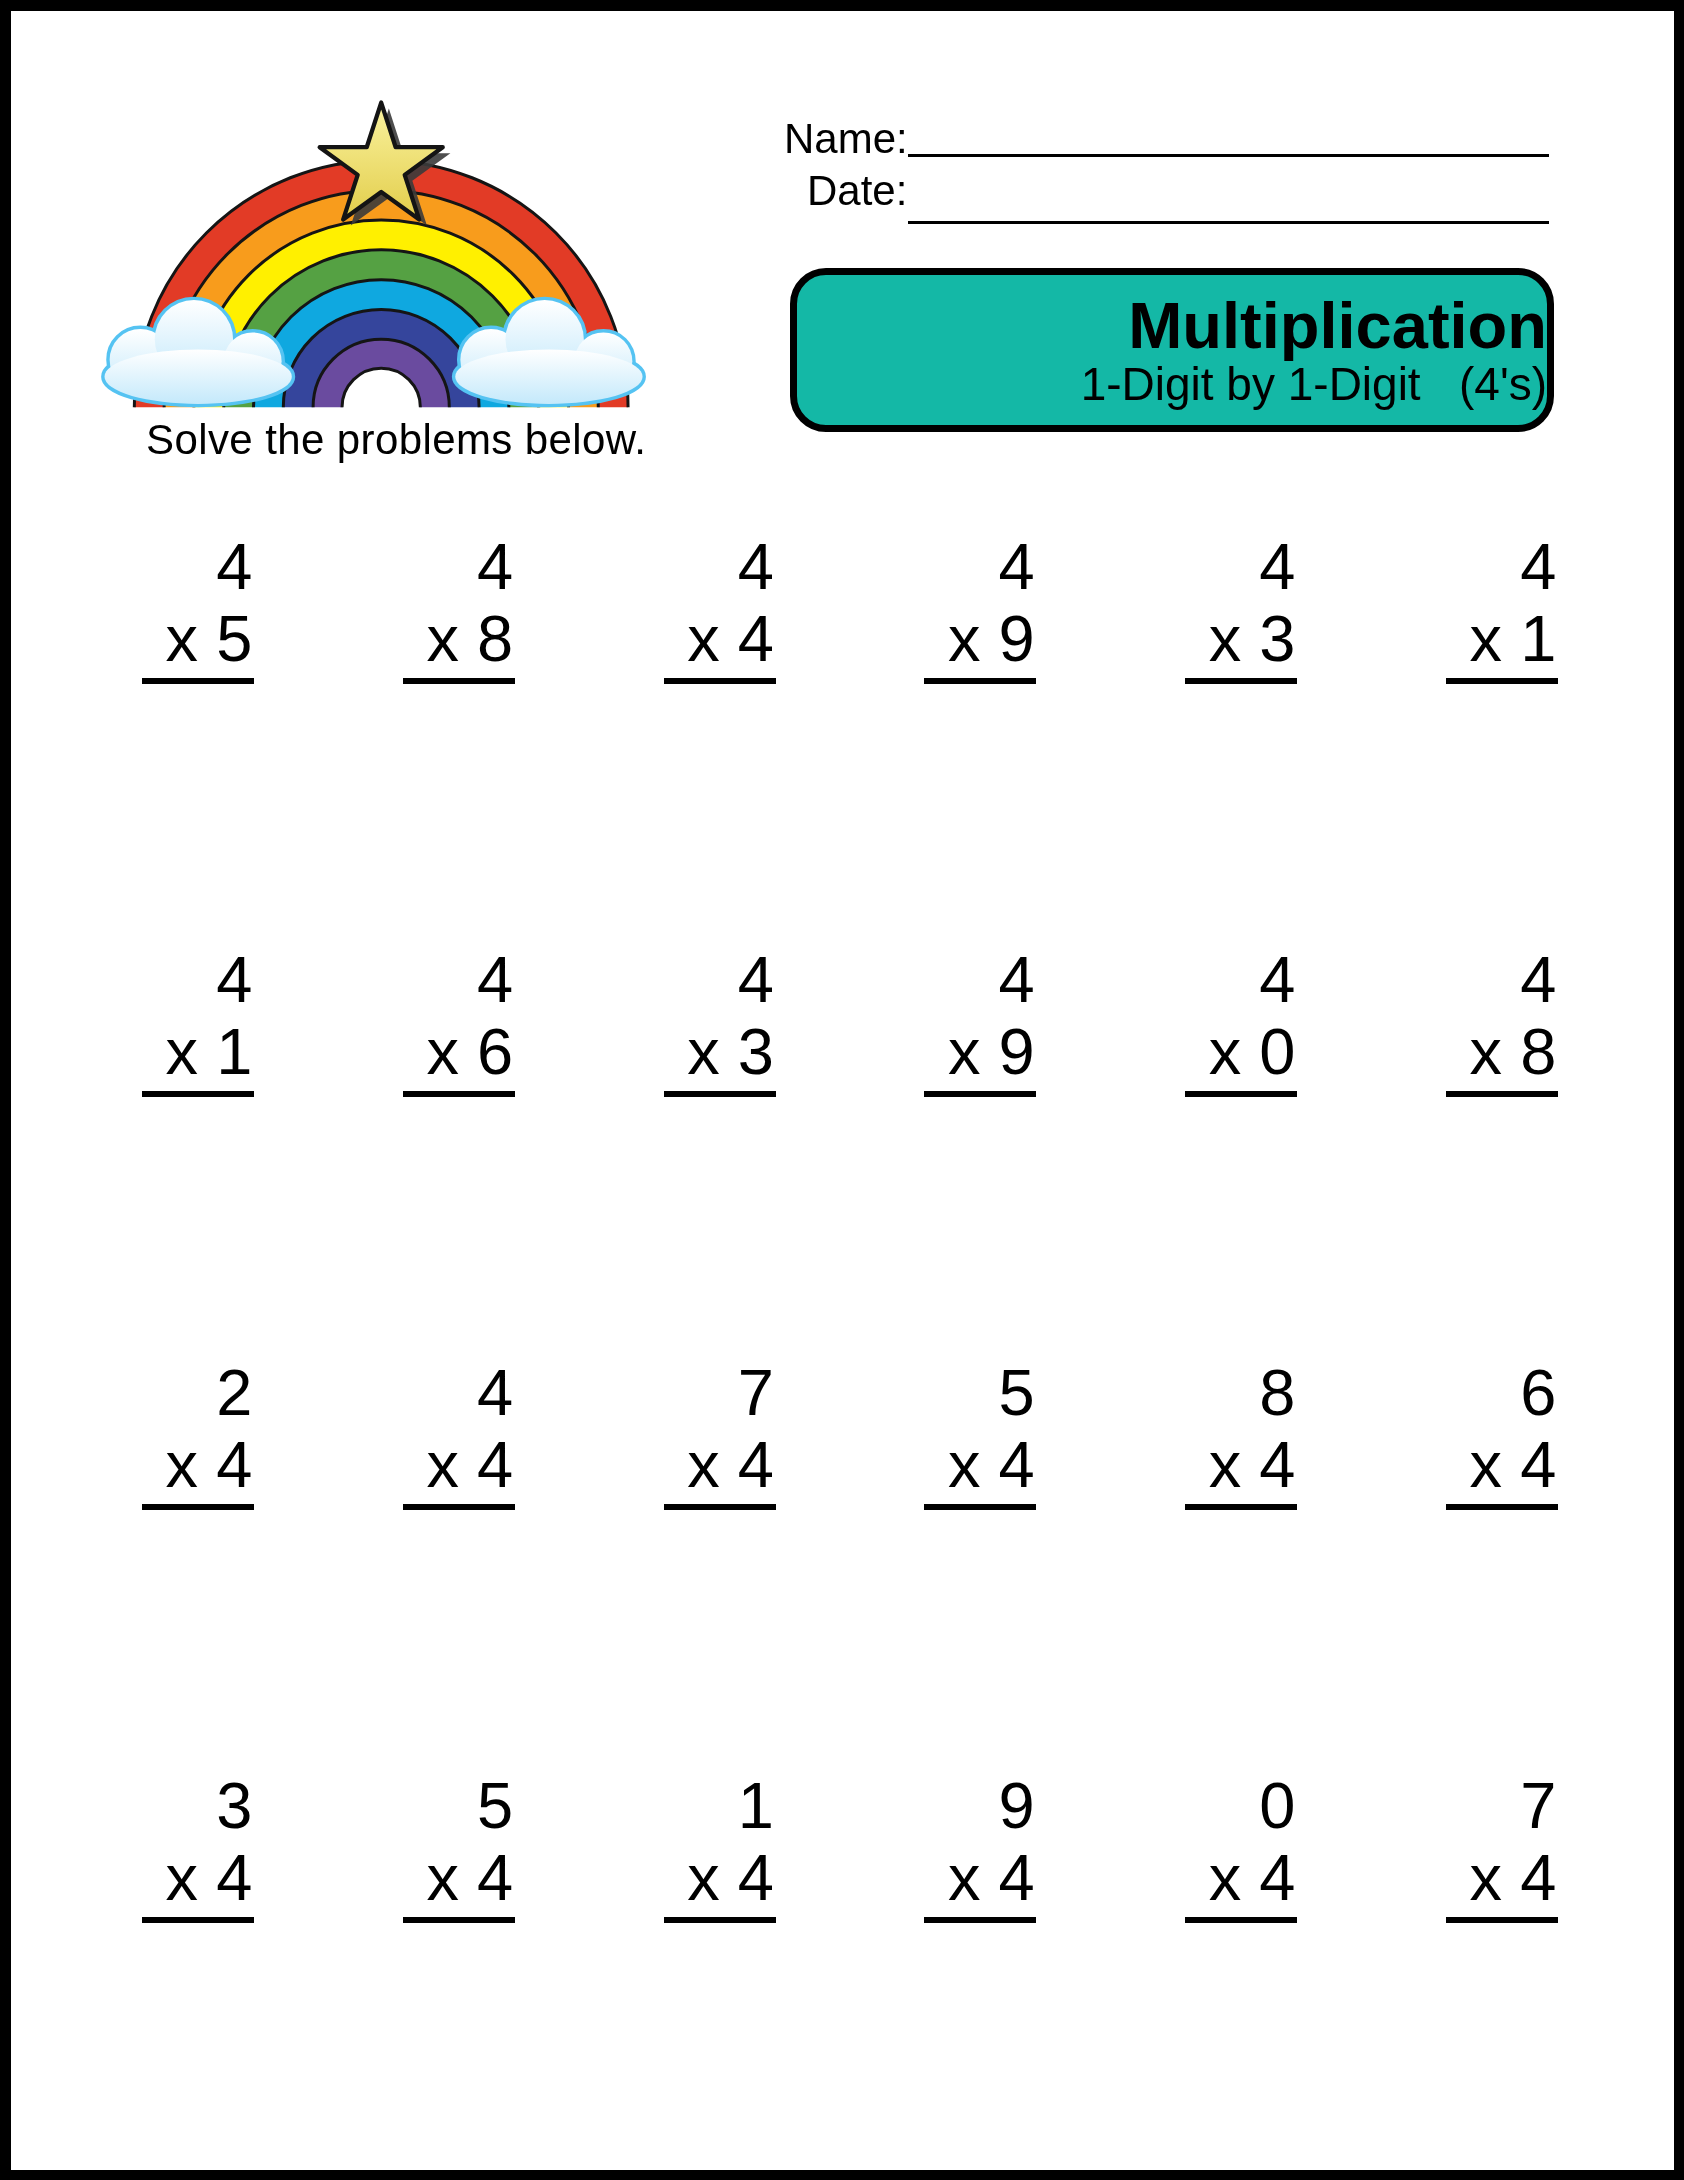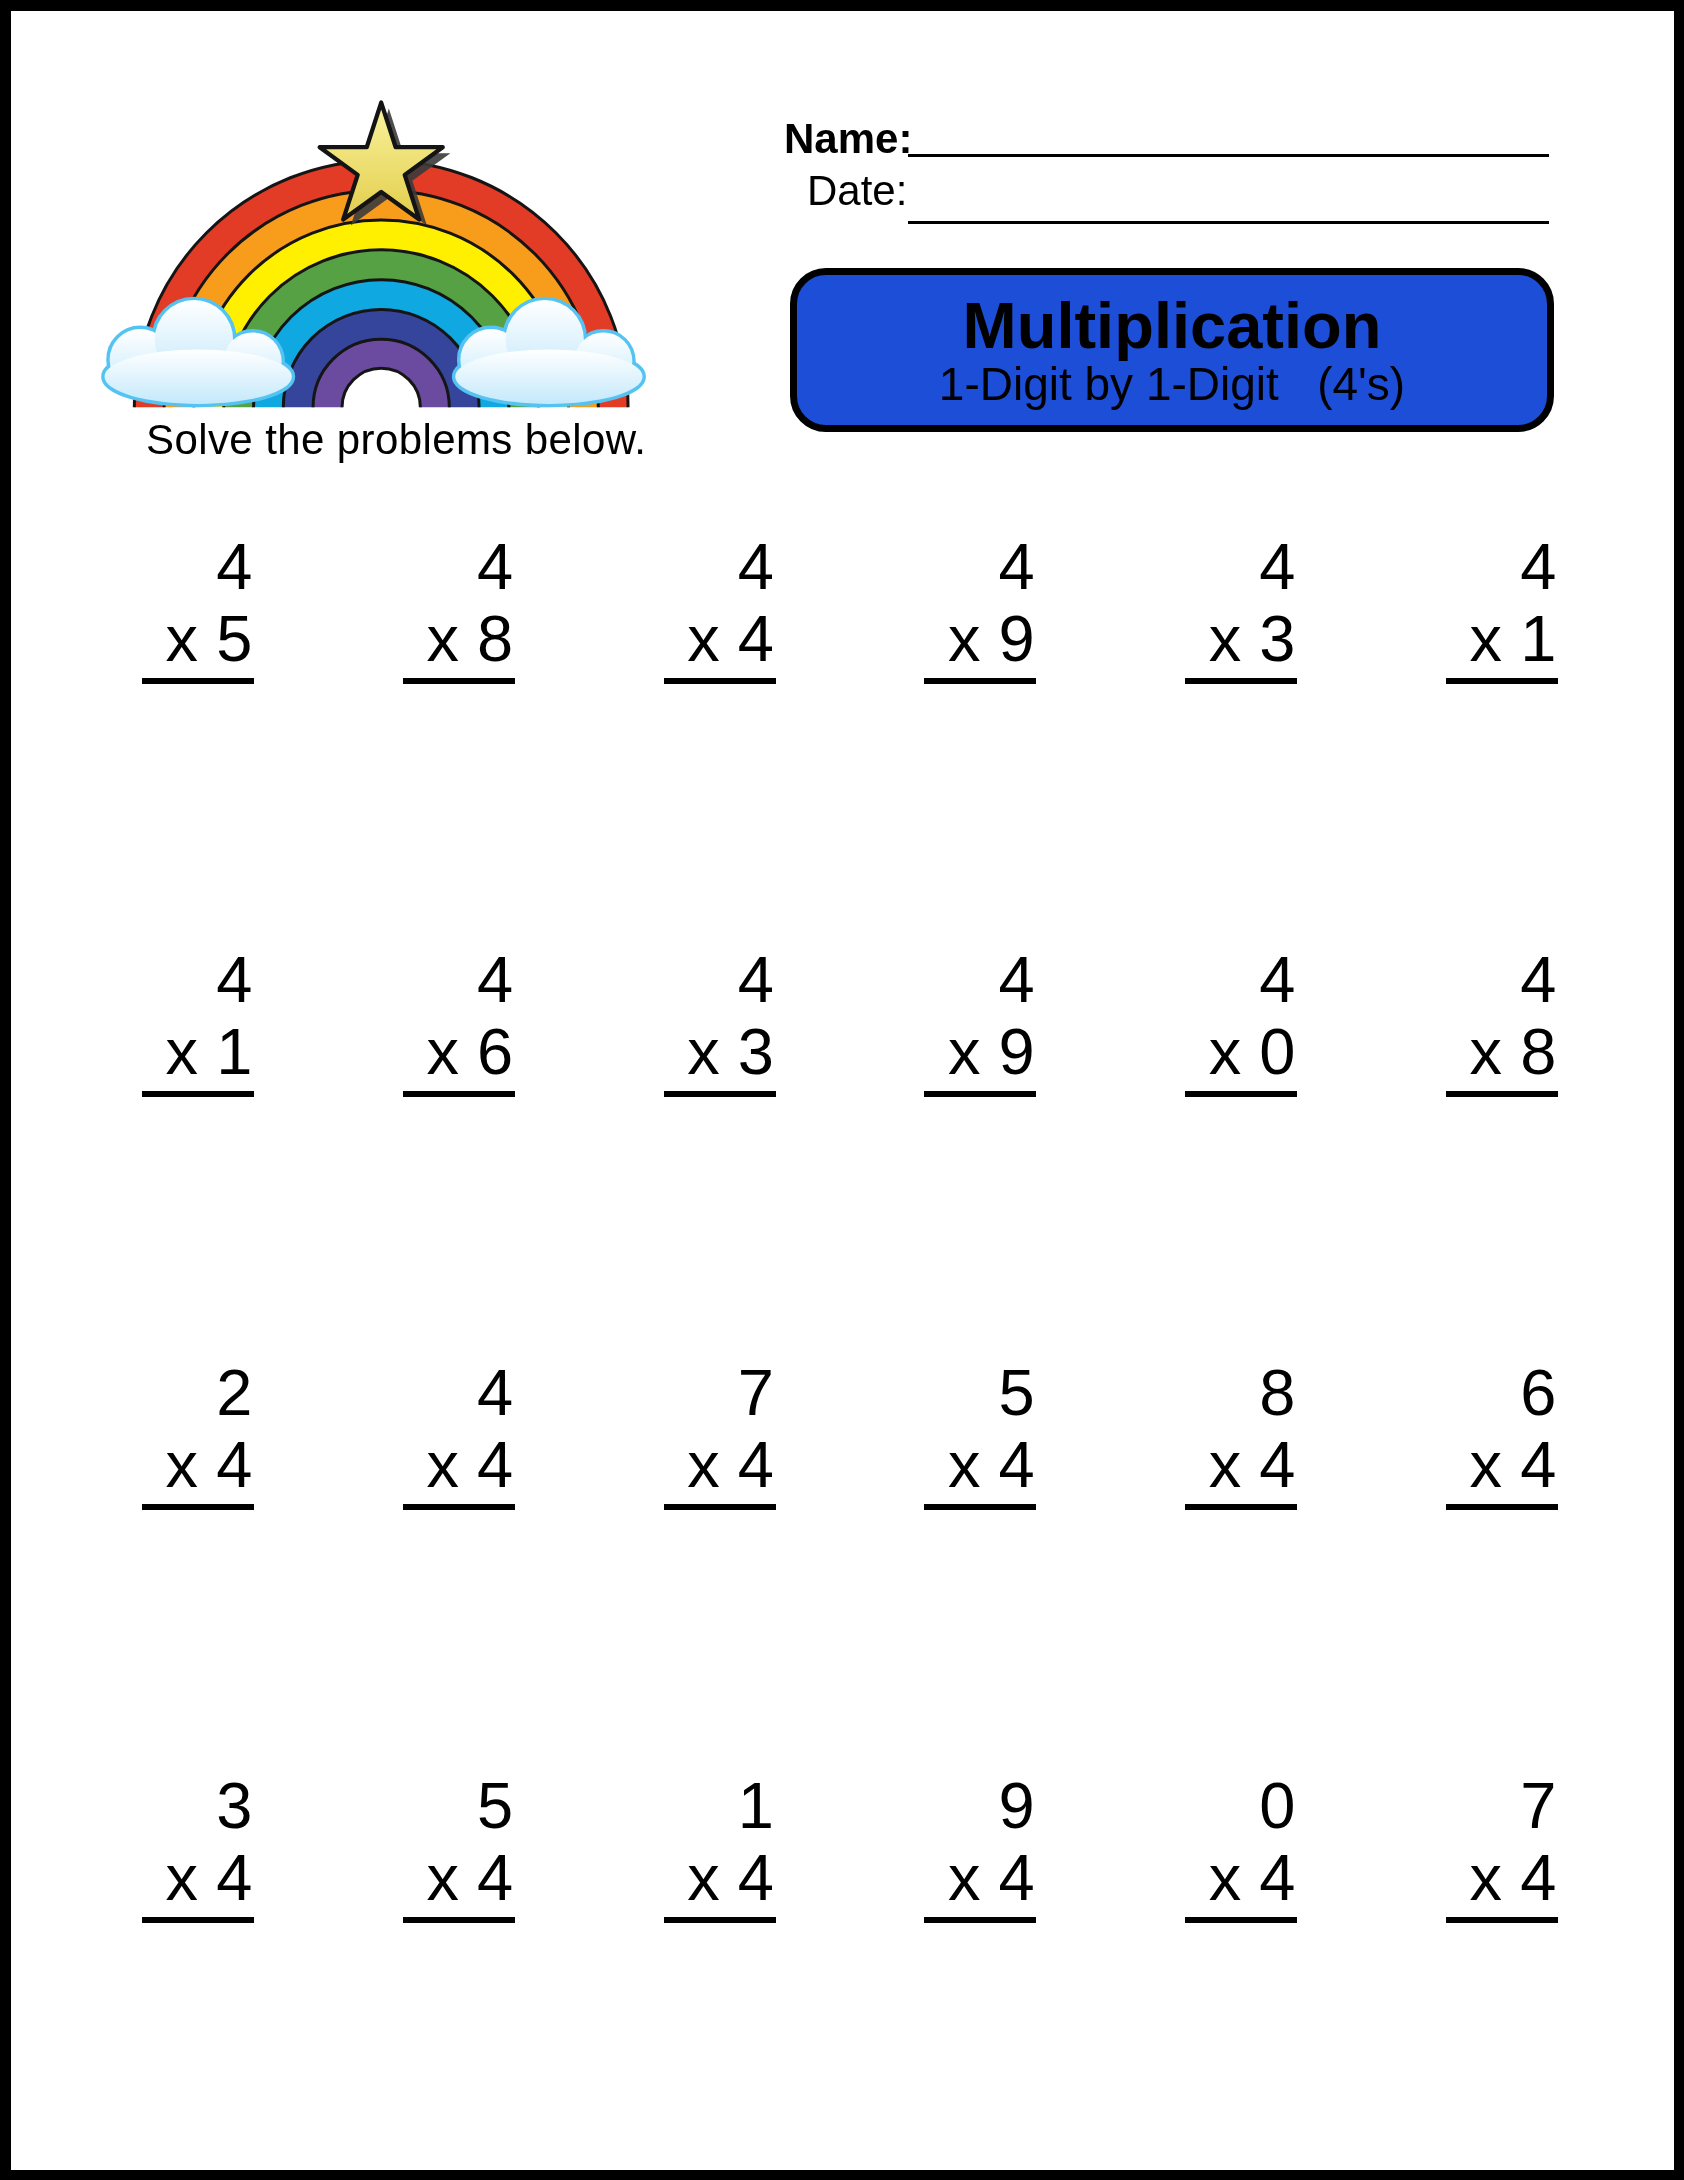--- a/index.html
+++ b/index.html
@@ -12,21 +12,21 @@
     overflow:hidden;
     font-family:"Liberation Sans", sans-serif;
     color:#000;
   }
   .rainbow-wrap{position:absolute;left:78px;top:66px;width:558px;height:332px;}
   .instruction{
     position:absolute;left:103px;top:405px;
     font-size:42px;letter-spacing:0.4px;margin-left:32px;
   }
   .field-label{position:absolute;font-size:42px;}
-  .name-label{left:773px;top:104px;font-weight:bold;}
+  .name-label{left:773px;top:104px;}
   .date-label{left:796px;top:156px;}
   .field-line{position:absolute;width:641px;border-bottom:3.4px solid #000;height:0;}
   .name-line{left:897px;top:143px;}
   .date-line{left:897px;top:210px;}
   .title-box{
     position:absolute;left:779px;top:257px;width:764px;height:164px;
     box-sizing:border-box;border:7.7px solid #000;border-radius:36px;
     display:flex;flex-direction:column;align-items:center;justify-content:center;
     gap:3.4px;
   }
@@ -125,21 +125,21 @@
     </svg>
   </div>
 
   <div class="instruction">Solve the problems below.</div>
 
   <div class="field-label name-label">Name:</div>
   <div class="field-line name-line"></div>
   <div class="field-label date-label">Date:</div>
   <div class="field-line date-line"></div>
 
-  <div class="title-box" style="background: #1d4ed8;">
+  <div class="title-box" style="background: #14b8a6; align-items: flex-end;">
     <div class="title-main">Multiplication</div>
     <div class="title-sub">1-Digit by 1-Digit &nbsp; (4's)</div>
   </div>
 
   <div class="problems-grid">
       <div class="problem">
         <div class="p-top">4</div>
         <div class="p-bottom">x 5</div>
       </div>
       <div class="problem">

